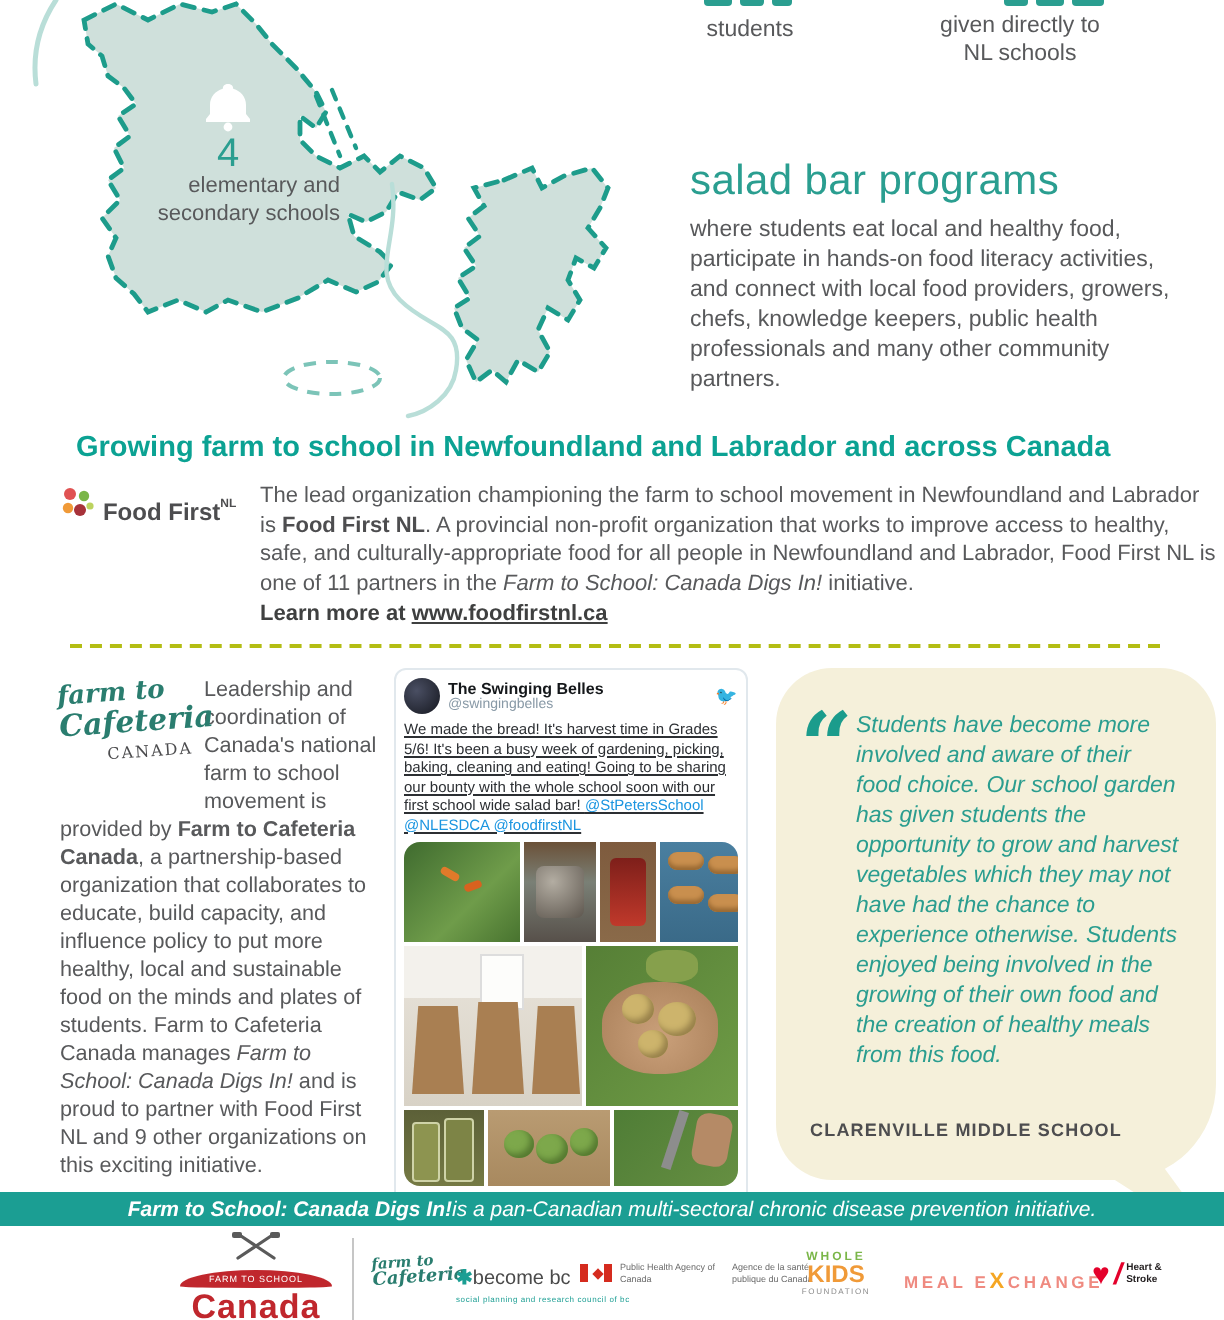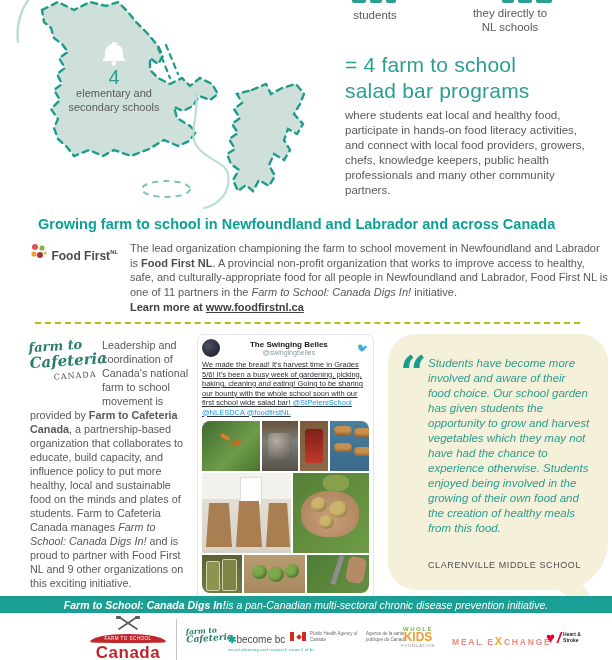--- a/index.html
+++ b/index.html
@@ -93,37 +93,37 @@
     <path d="M252 90 L266 84 L271 94 L282 88 L296 84 L304 94 L300 104 L294 114 L303 124 L297 134 L288 129 L284 140 L290 150 L284 160 L274 154 L269 165 L275 176 L269 186 L259 180 L253 191 L246 185 L238 191 L233 180 L239 170 L231 164 L227 154 L235 149 L229 139 L238 133 L232 124 L240 118 L234 109 L242 103 L237 94 Z" fill="#cfe0db" stroke="#1d9c8b" stroke-width="2.4" stroke-dasharray="6 5" stroke-linecap="round"></path>
     <path d="M158 48 L170 78 M166 45 L178 74" fill="none" stroke="#1d9c8b" stroke-width="2.2" stroke-dasharray="5 5" stroke-linecap="round"></path>
     <path d="M196 92 C200 120 185 135 200 150 C215 165 232 162 228 185 C226 198 214 206 204 208" fill="none" stroke="#b9ded8" stroke-width="2.2" stroke-linecap="round"></path>
     <ellipse cx="166" cy="189" rx="24" ry="8" fill="none" stroke="#7cc4b8" stroke-width="2" stroke-dasharray="6 5"></ellipse>
     <g transform="translate(103,42)" fill="#ffffff">
       <path d="M11 0 c-2 0 -2.6 1.2 -2.6 2.4 C4.5 3.6 2 6.5 2 10.5 L2 15 L0 17.5 L0 19 L22 19 L22 17.5 L20 15 L20 10.5 C20 6.5 17.5 3.6 13.6 2.4 C13.6 1.2 13 0 11 0 Z"></path>
       <circle cx="11" cy="21.5" r="2.2"></circle>
     </g>
   </svg>
   <div class="abs map-count" style="left:96px;top:66px;width:36px;">4</div>
-  <div class="abs map-label" style="left:58px;top:86px;width:112px;">elementary and secondary schools</div>
+  <div class="abs map-label" style="left:58px;top:86px;width:112px;text-align:right;">elementary and secondary schools</div>
 
   <div class="abs cut-frag" style="left:352px;top:-7px;width:14px;height:10px;"></div>
   <div class="abs cut-frag" style="left:370px;top:-7px;width:12px;height:10px;"></div>
   <div class="abs cut-frag" style="left:386px;top:-7px;width:10px;height:10px;"></div>
   <div class="abs cut-frag" style="left:502px;top:-7px;width:12px;height:10px;"></div>
   <div class="abs cut-frag" style="left:518px;top:-7px;width:14px;height:10px;"></div>
   <div class="abs cut-frag" style="left:536px;top:-7px;width:16px;height:10px;"></div>
 
   <div class="abs stat-label" style="left:330px;top:8px;width:90px;">students</div>
   <div class="abs stat-label" style="left:440px;top:6px;width:140px;">
-    <span>they directly to</span><br>
+    <span>given directly to</span><br>
     <span>NL schools</span>
   </div>
 
   <div class="abs headline" style="left:345px;top:52px;">
-    <span>= 4 farm to school</span><br>
+    <br>
     <span>salad bar programs</span>
   </div>
   <div class="abs section-heading" style="left:38px;top:216px;width:560px;">Growing farm to school in Newfoundland and Labrador and across Canada</div>
 
   <div class="abs intro-body" style="left:345px;top:108px;">where students eat local and healthy food, participate in hands-on food literacy activities, and connect with local food providers, growers, chefs, knowledge keepers, public health professionals and many other community partners.</div>
 
   <div class="abs" style="left:30px;top:243px;width:96px;">
     <svg width="17" height="17" viewBox="0 0 17 17">
       <circle cx="5" cy="4" r="3" fill="#e05252"></circle>
       <circle cx="12" cy="5" r="2.6" fill="#7ab648"></circle>
@@ -145,21 +145,21 @@
   <div class="abs leftcol" style="left:30px;top:338px;width:164px;">
     <span class="f2c-logo">
       <span class="f2c-l1">farm to</span><br>
       <span class="f2c-l2">Cafeteria</span>
       <span class="f2c-l3" style="display:block">CANADA</span>
     </span>
     <span>Leadership and coordination of Canada's national farm to school movement is provided by </span><b>Farm to Cafeteria Canada</b><span>, a partnership-based organization that collaborates to educate, build capacity, and influence policy to put more healthy, local and sustainable food on the minds and plates of students. Farm to Cafeteria Canada manages </span><i>Farm to School: Canada Digs In!</i><span> and is proud to partner with Food First NL and 9 other organizations on this exciting initiative.</span>
   </div>
 
   <div class="abs tweet" style="left:197px;top:334px;width:167px;">
-    <div style="display:flex;align-items:center;gap:4px;text-align:center;">
+    <div style="display:flex;align-items:center;gap:4px;">
       <div class="tw-avatar"></div>
       <div style="flex:1;">
         <div class="tw-name">The Swinging Belles</div>
         <div class="tw-handle">@swingingbelles</div>
       </div>
       <div class="tw-bird">🐦</div>
     </div>
     <div class="tw-text">
       <span>We made the bread! It's harvest time in Grades 5/6! It's been a busy week of gardening, picking, baking, cleaning and eating! Going to be sharing our bounty with the whole school soon with our first school wide salad bar! </span>
       <span class="tw-mention">@StPetersSchool @NLESDCA @foodfirstNL</span>
@@ -217,21 +217,21 @@
     </div>
     <div class="tw-time">
       <span>4:47 PM · Oct 3, 2019 · </span><span class="tw-src">Twitter for iPhone</span>
     </div>
   </div>
 
   <div class="abs bubble" style="left:388px;top:334px;width:220px;height:256px;"></div>
   <div class="abs bubble-tail" style="left:552px;top:555px;width:60px;height:70px;"></div>
   <div class="abs qmark" style="left:400px;top:358px;">“</div>
   <div class="abs qtext" style="left:428px;top:356px;">Students have become more involved and aware of their food choice. Our school garden has given students the opportunity to grow and harvest vegetables which they may not have had the chance to experience otherwise. Students enjoyed being involved in the growing of their own food and the creation of healthy meals from this food.</div>
-  <div class="abs qattr" style="left:428px;top:560px;">CLARENVILLE MIDDLE SCHOOL</div>
+  <div class="abs qattr" style="left:405px;top:560px;font-weight:bold;">CLARENVILLE MIDDLE SCHOOL</div>
 
   <div class="abs banner" style="left:0;top:596px;width:612px;height:17px;">
     <b style="font-style:italic;">Farm to School: Canada Digs In!</b>
       <span> is a pan-Canadian multi-sectoral chronic disease prevention initiative.</span>
   </div>
 
   <div class="abs logo-strip" style="left:0;top:613px;width:612px;height:47px;">
 
     <div class="abs" style="left:86px;top:3px;width:84px;text-align:center;">
       <svg width="26" height="14" viewBox="0 0 26 14">

